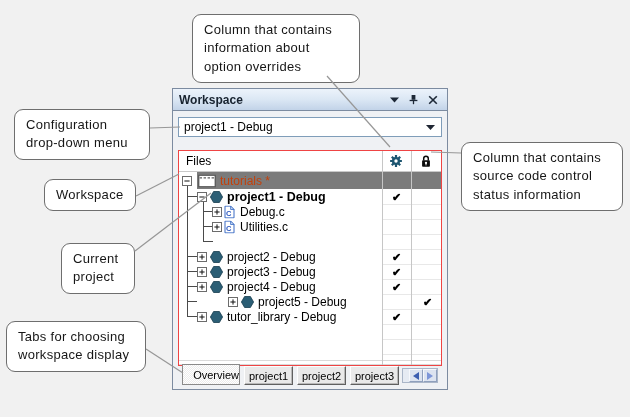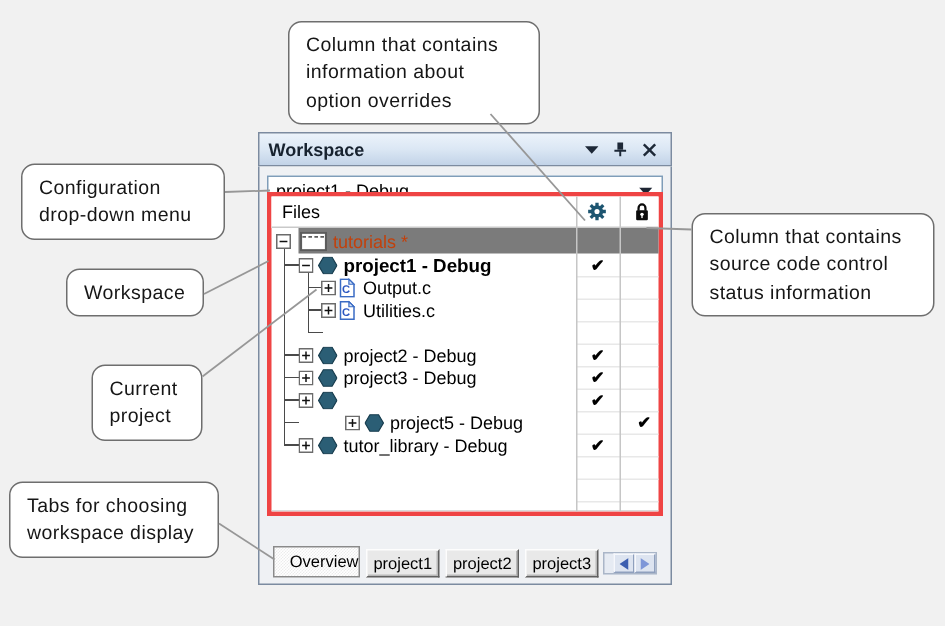--- a/index.html
+++ b/index.html
@@ -24,22 +24,22 @@
   .tb-btn{display:inline-flex;align-items:center;justify-content:center;cursor:default;line-height:0;}
 
   .panel-body{position:absolute;left:0;top:23px;right:0;bottom:0;box-sizing:border-box;
               background:#eff1f4;border:1px solid #7c8ba0;border-top:none;}
 
   .combo{position:absolute;left:5px;top:6px;width:264px;height:20px;box-sizing:border-box;
          background:#ffffff;border:1px solid #7f9db9;display:flex;align-items:center;}
   .combo .value{flex:1;font-size:12px;color:#000;padding-left:5px;}
   .combo .arrow{padding-right:6px;line-height:0;}
 
-  .files-list{position:absolute;left:5px;top:17px;width:264px;height:216px;box-sizing:border-box;
-              background:#ffffff;border:3px solid #ef4444;}
+  .files-list{position:absolute;left:5px;top:39px;width:264px;height:216px;box-sizing:border-box;
+              background:#ffffff;border:1px solid #ef4444;}
   .files-header{position:absolute;left:0;top:0;right:0;height:21px;background:#ffffff;
                 border-bottom:1px solid #c9c9c9;box-sizing:border-box;}
   .files-header .hlabel{position:absolute;left:7px;top:50%;transform:translateY(-50%);
                         font-size:12px;color:#000;}
   .hdr-icon{position:absolute;top:50%;transform:translate(-50%,-50%);line-height:0;}
   .col-line{position:absolute;top:0;bottom:0;width:1px;background:#c6c6c6;z-index:6;pointer-events:none;}
 
   #tree-rows{position:absolute;left:0;top:21px;right:0;bottom:0;overflow:hidden;}
   #tree-lines{position:absolute;left:0;top:0;z-index:1;}
   .gridline{position:absolute;height:1px;background:#e8e8e8;z-index:0;}
@@ -184,21 +184,21 @@
               <span class="glyph" style="left:33px"><svg width="10" height="10" viewBox="0 0 10 10">
                   <rect x="0.5" y="0.5" width="9" height="9" fill="#fff" stroke="#6b6b6b"></rect>
                   <line x1="2.4" y1="5" x2="7.6" y2="5" stroke="#111" stroke-width="1"></line>
                   <line x1="5" y1="2.4" x2="5" y2="7.6" stroke="#111" stroke-width="1"></line>
                 </svg></span>
               <span class="glyph" style="left:45px"><svg width="11" height="13" viewBox="0 0 11 13">
                   <path d="M1,0.6 h5.6 l3.4,3.4 v8.4 h-9 z" fill="#fff" stroke="#3a6bc4" stroke-width="1"></path>
                   <path d="M6.6,0.6 l3.4,3.4 h-3.4 z" fill="#cfe0f8" stroke="#3a6bc4" stroke-width="0.8"></path>
                   <text x="4.8" y="10" font-size="7.5" font-weight="bold" fill="#2a56c0" text-anchor="middle" font-family="Liberation Sans, sans-serif">C</text>
                 </svg></span>
-              <span class="row-label" style="left:61px">Output.c</span>
+              <span class="row-label" style="left:61px">Debug.c</span>
             </div>
             <div class="tree-row" style="top: 47px; height: 15px;">
               <span class="glyph" style="left:33px"><svg width="10" height="10" viewBox="0 0 10 10">
                   <rect x="0.5" y="0.5" width="9" height="9" fill="#fff" stroke="#6b6b6b"></rect>
                   <line x1="2.4" y1="5" x2="7.6" y2="5" stroke="#111" stroke-width="1"></line>
                   <line x1="5" y1="2.4" x2="5" y2="7.6" stroke="#111" stroke-width="1"></line>
                 </svg></span>
               <span class="glyph" style="left:45px"><svg width="11" height="13" viewBox="0 0 11 13">
                   <path d="M1,0.6 h5.6 l3.4,3.4 v8.4 h-9 z" fill="#fff" stroke="#3a6bc4" stroke-width="1"></path>
                   <path d="M6.6,0.6 l3.4,3.4 h-3.4 z" fill="#cfe0f8" stroke="#3a6bc4" stroke-width="0.8"></path>
@@ -232,20 +232,21 @@
             </div>
             <div class="tree-row" style="top: 107px; height: 15px;">
               <span class="glyph" style="left:18px"><svg width="10" height="10" viewBox="0 0 10 10">
                   <rect x="0.5" y="0.5" width="9" height="9" fill="#fff" stroke="#6b6b6b"></rect>
                   <line x1="2.4" y1="5" x2="7.6" y2="5" stroke="#111" stroke-width="1"></line>
                   <line x1="5" y1="2.4" x2="5" y2="7.6" stroke="#111" stroke-width="1"></line>
                 </svg></span>
               <span class="glyph" style="left:31px"><svg width="13" height="12" viewBox="0 0 13 12">
                   <polygon points="3.6,0.5 9.4,0.5 12.6,6 9.4,11.5 3.6,11.5 0.4,6" fill="#2b5e75" stroke="#173c4e" stroke-width="0.8"></polygon>
                 </svg></span>
+              <span class="row-label" style="left:48px">project4 - Debug</span>
               <span class="check">✔</span>
             </div>
             <div class="tree-row" style="top: 122px; height: 15px; margin-left: 31px;">
               <span class="glyph" style="left:18px"><svg width="10" height="10" viewBox="0 0 10 10">
                   <rect x="0.5" y="0.5" width="9" height="9" fill="#fff" stroke="#6b6b6b"></rect>
                   <line x1="2.4" y1="5" x2="7.6" y2="5" stroke="#111" stroke-width="1"></line>
                   <line x1="5" y1="2.4" x2="5" y2="7.6" stroke="#111" stroke-width="1"></line>
                 </svg></span>
               <span class="glyph" style="left:31px"><svg width="13" height="12" viewBox="0 0 13 12">
                   <polygon points="3.6,0.5 9.4,0.5 12.6,6 9.4,11.5 3.6,11.5 0.4,6" fill="#2b5e75" stroke="#173c4e" stroke-width="0.8"></polygon>

